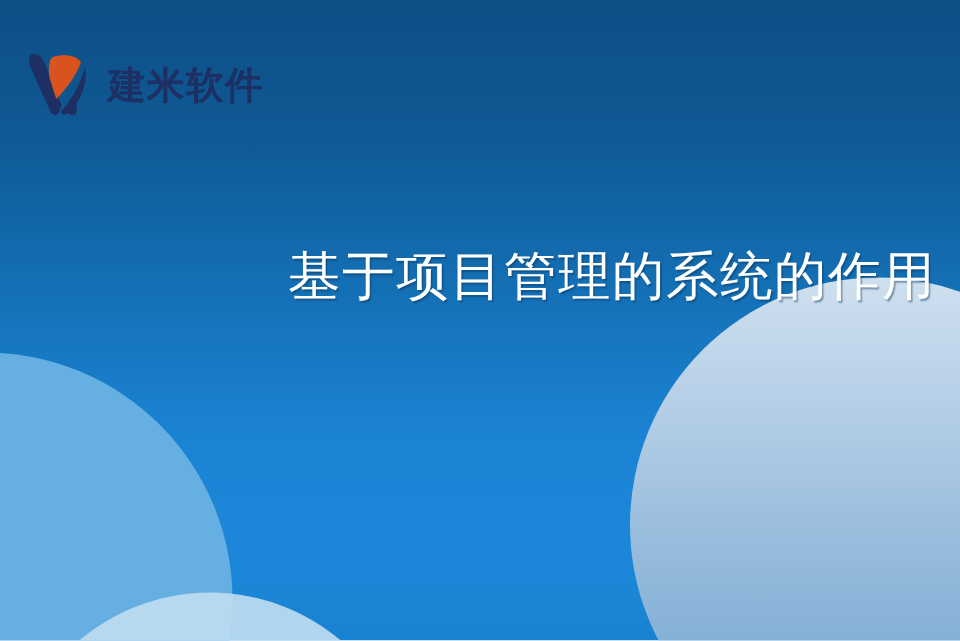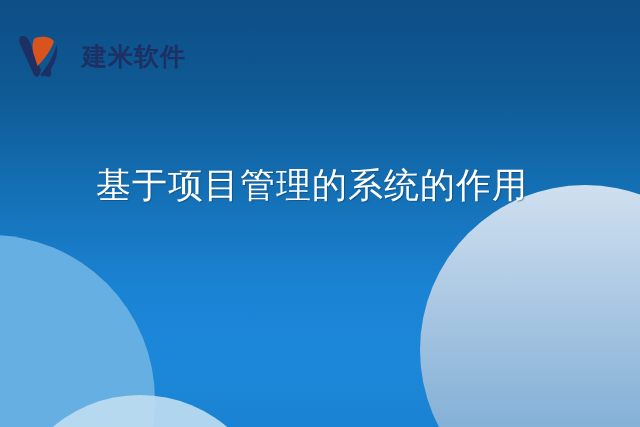--- a/index.html
+++ b/index.html
@@ -54,21 +54,21 @@
     opacity: .92;
   }
 
   
   #logo {
     position: absolute;
     left: 18px;
     top: 33px;
     display: flex;
     align-items: center;
-    gap: 20px;
+    gap: 10px;
   }
   #logo-mark {
     width: 44px;
     height: 46px;
     display: block;
   }
   #logo-text {
     font-family: "DejaVu Sans", "Liberation Sans", sans-serif;
     font-size: 25px;
     font-weight: 700;
@@ -77,21 +77,21 @@
     line-height: 1;
     white-space: nowrap;
   }
 
   
   #title {
     position: absolute;
     left: 0;
     right: 16px;
     top: 164px;
-    text-align: center;
+    text-align: right;
     color: #ffffff;
     font-family: "DejaVu Serif", "Liberation Serif", serif;
     font-size: 35px;
     font-weight: 400;
     letter-spacing: 1px;
     line-height: 1.2;
     white-space: nowrap;
     text-shadow: 1px 1px 1px rgba(10,50,90,.45);
   }
 </style>

